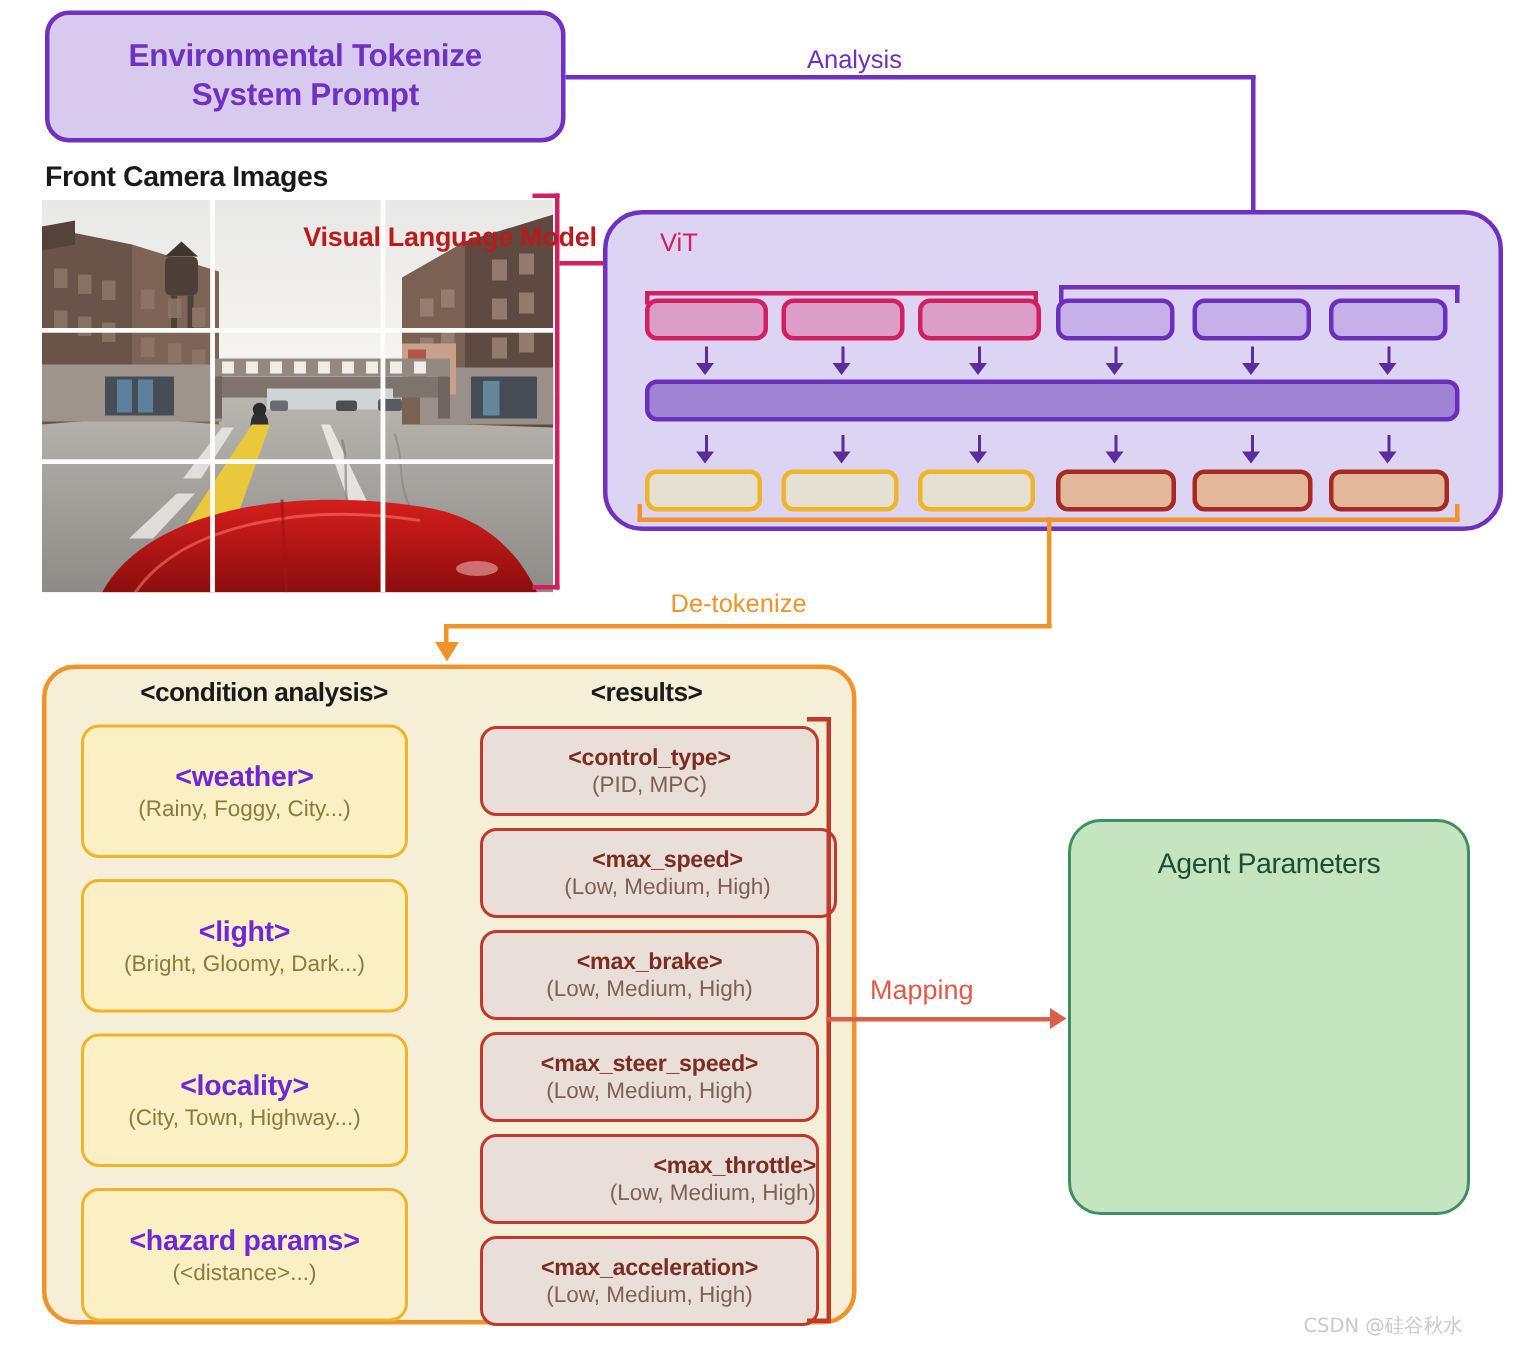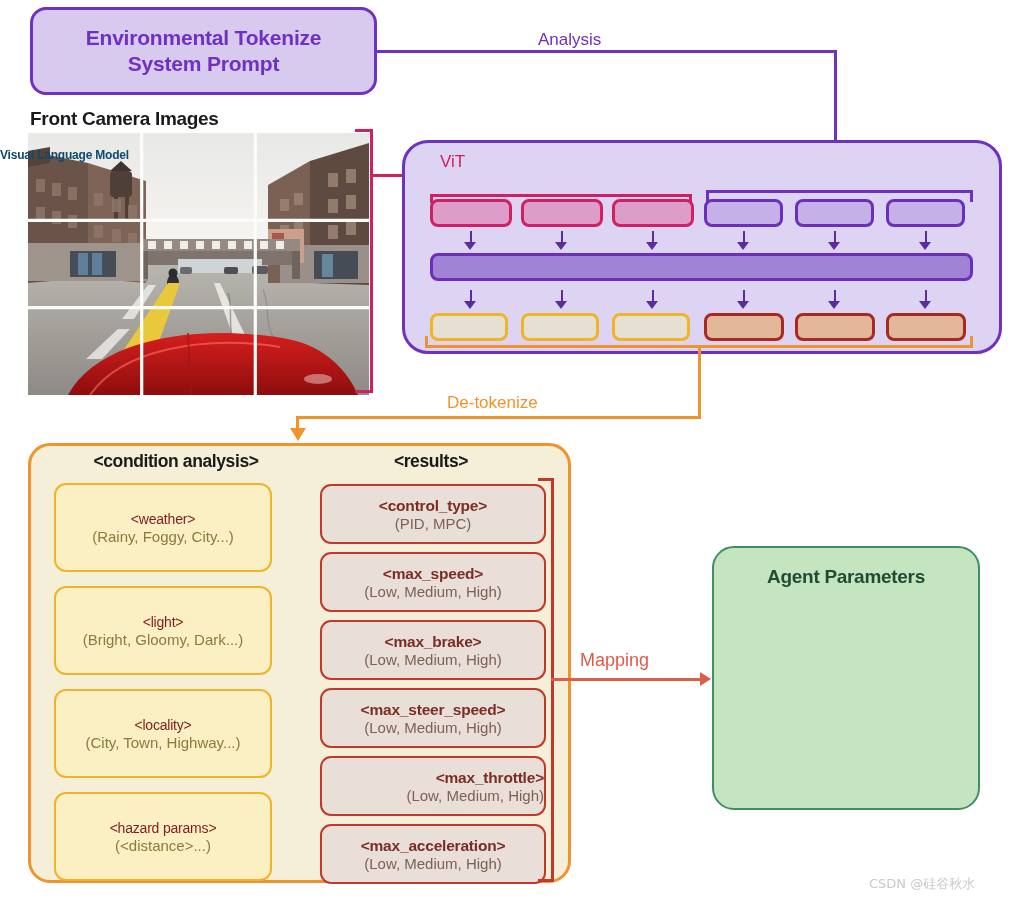--- a/index.html
+++ b/index.html
@@ -25,22 +25,22 @@
     letter-spacing:-0.3px;
   }
   #cam-scene{position:absolute;left:28px;top:133px;width:341px;height:262px;overflow:hidden;}
 
   
   #vlm{
     left:402px;top:140px;width:600px;height:214px;
     background:#ddd3f2;border:3px solid #7030c0;border-radius:26px;
   }
   #vlm-title{
-    left:0;top:148px;width:600px;text-align:left;
-    color:#0c4a6e;font-weight:bold;font-size:12px;letter-spacing:-0.2px;
+    left:0;top:148px;width:600px;text-align:center;
+    color:#b91c1c;font-weight:bold;font-size:18px;letter-spacing:-0.2px;
   }
   #vit-label{
     left:440px;top:152px;color:#cf2063;font-size:17px;font-weight:500;
   }
   .tok{position:absolute;height:28px;border-radius:8px;border:3px solid;}
   .tok-img{background:#dc9ec8;border-color:#d21f61;}
   .tok-txt{background:#c6b0e8;border-color:#6c2fbd;}
   .out-y{background:#e6e0d2;border-color:#f0b429;}
   .out-r{background:#e3b79a;border-color:#a62a21;}
 
@@ -72,42 +72,42 @@
       font-weight:bold;font-size:17.5px;color:#1a1a1a;letter-spacing:-0.4px;}
   #res-head{left:316px;top:451px;width:230px;text-align:center;
       font-weight:bold;font-size:17.5px;color:#1a1a1a;letter-spacing:-0.4px;}
 
   .cond-card{
     position:absolute;left:54px;width:214px;
     background:#faf0c4;border:2.5px solid #f0b429;border-radius:12px;
     display:flex;flex-direction:column;align-items:center;justify-content:center;
     text-align:center;
   }
-  .cond-card .t{font-weight:normal;font-size:14px;color:#7f1d1d;letter-spacing:-0.2px;}
+  .cond-card .t{font-weight:bold;font-size:19px;color:#6d28d9;letter-spacing:-0.2px;}
   .cond-card .s{font-size:15px;color:#8d7a3e;margin-top:1px;}
 
   .res-card{
     position:absolute;left:320px;width:222px;
     background:#eadfd8;border:2.5px solid #c0392b;border-radius:11px;
     display:flex;flex-direction:column;align-items:center;justify-content:center;
     text-align:center;
   }
   .res-card .t{font-weight:bold;font-size:15.5px;color:#7a2e23;letter-spacing:-0.2px;}
   .res-card .s{font-size:15px;color:#7d6057;margin-top:0px;}
 
   .rline{position:absolute;background:#c0392b;}
 
   
   #agent-box{
     left:712px;top:546px;width:268px;height:264px;
     background:#c5e4c0;border:2px solid #3f8f63;border-radius:22px;
     display:flex;flex-direction:column;align-items:center;justify-content:flex-start;
     padding-top:18px;text-align:center;
   }
-  #agent-title{font-weight:bold;font-size:19px;color:#1f4d33;letter-spacing:-0.3px;}
+  #agent-title{font-weight:normal;font-size:19px;color:#1f4d33;letter-spacing:-0.3px;}
   #agent-list{font-style:italic;font-size:17px;color:#1f4d33;line-height:1.34;margin-top:1px;white-space:pre-line;}
 
   #map-label{left:580px;top:650px;color:#e05a47;font-size:18px;}
 
   
   #watermark{
     left:869px;top:875px;color:#c9c9c9;font-size:13px;
     font-family:"DejaVu Sans", sans-serif;
   }
 </style>
@@ -359,21 +359,21 @@
 </div>
 <div class="cond-card" style="top:792px;height:85px;">
   <div class="t">&lt;hazard params&gt;</div>
   <div class="s">(&lt;distance&gt;...)</div>
 </div>
 
 <div class="res-card" style="top:484px;height:56px;">
   <div class="t">&lt;control_type&gt;</div>
   <div class="s">(PID, MPC)</div>
 </div>
-<div class="res-card" style="top:552px;height:56px;">
+<div class="res-card" style="top:552px;height:56px;padding-left:12px;">
   <div class="t">&lt;max_speed&gt;</div>
   <div class="s">(Low, Medium, High)</div>
 </div>
 <div class="res-card" style="top:620px;height:56px;">
   <div class="t">&lt;max_brake&gt;</div>
   <div class="s">(Low, Medium, High)</div>
 </div>
 <div class="res-card" style="top:688px;height:56px;">
   <div class="t">&lt;max_steer_speed&gt;</div>
   <div class="s">(Low, Medium, High)</div>

